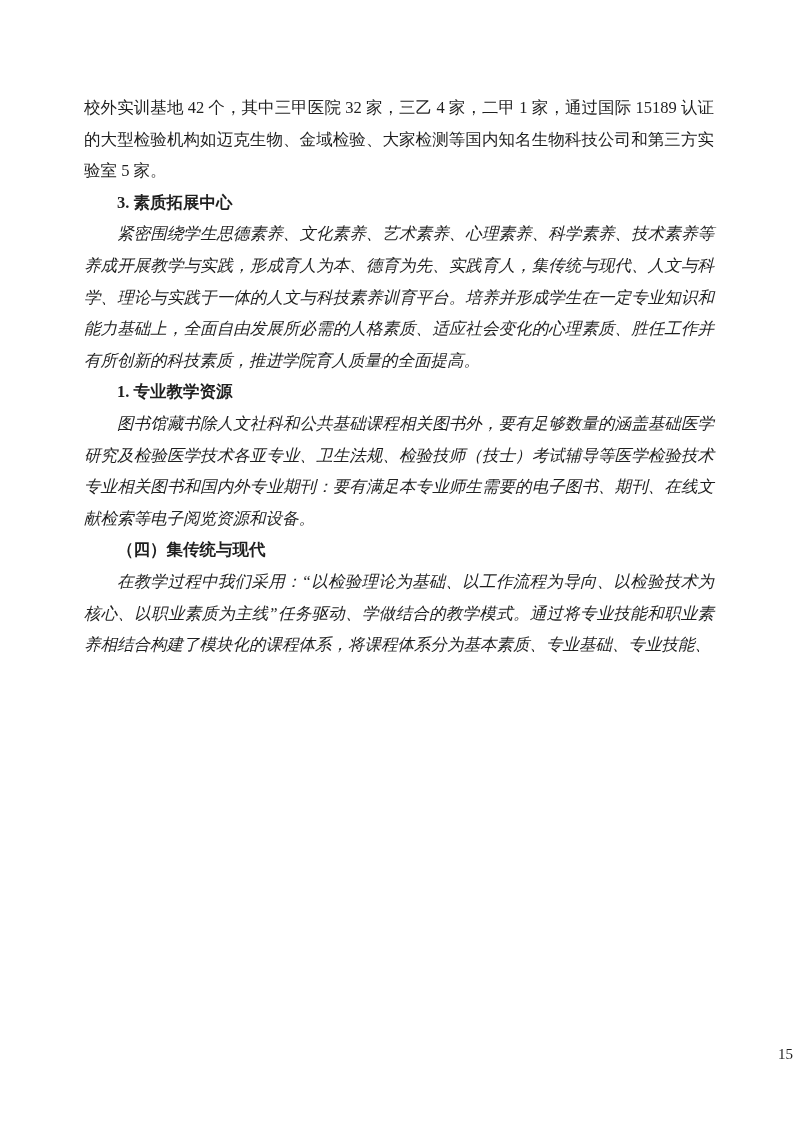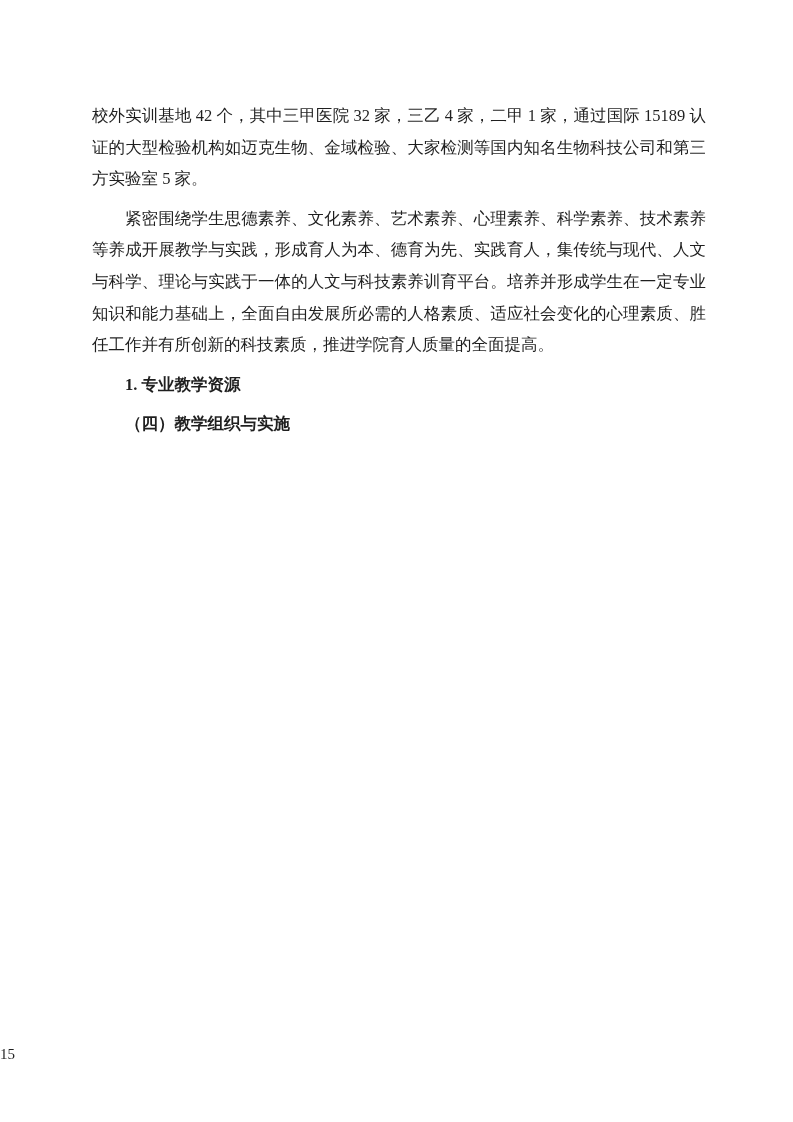--- a/index.html
+++ b/index.html
@@ -20,48 +20,52 @@
     position: absolute;
     left: 84px;
     top: 92px;
     width: 630px;
     font-size: 16.5px;
     line-height: 31.6px;
     text-align: justify;
     text-justify: inter-ideograph;
   }
   .content p {
-    margin: 8px;
+    margin: 0;
     padding: 0;
   }
   .paragraph {
     text-indent: 2em;
+    font-style: italic;
   }
   .paragraph-continuation {
     text-indent: 0;
   }
   .heading {
     text-indent: 2em;
     font-weight: bold;
   }
   .page-number {
     position: absolute;
     top: 1044px;
     left: 0;
     width: 100%;
-    text-align: left;
+    text-align: right;
     font-size: 15px;
     line-height: 20px;
     color: #1f1f1f;
   }
 </style>
 </head>
 <body>
 
 <div class="page">
   <div class="content" id="doc-body">
       <p class="paragraph-continuation">校外实训基地 42 个，其中三甲医院 32 家，三乙 4 家，二甲 1 家，通过国际 15189 认证的大型检验机构如迈克生物、金域检验、大家检测等国内知名生物科技公司和第三方实验室 5 家。</p>
+      <p class="heading">3. 素质拓展中心</p>
       <p class="paragraph">紧密围绕学生思德素养、文化素养、艺术素养、心理素养、科学素养、技术素养等养成开展教学与实践，形成育人为本、德育为先、实践育人，集传统与现代、人文与科学、理论与实践于一体的人文与科技素养训育平台。培养并形成学生在一定专业知识和能力基础上，全面自由发展所必需的人格素质、适应社会变化的心理素质、胜任工作并有所创新的科技素质，推进学院育人质量的全面提高。</p>
       <p class="heading">1. 专业教学资源</p>
-      <p class="heading">（四）教学组织与实施</p>
+      <p class="paragraph">图书馆藏书除人文社科和公共基础课程相关图书外，要有足够数量的涵盖基础医学研究及检验医学技术各亚专业、卫生法规、检验技师（技士）考试辅导等医学检验技术专业相关图书和国内外专业期刊：要有满足本专业师生需要的电子图书、期刊、在线文献检索等电子阅览资源和设备。</p>
+      <p class="heading">（四）集传统与现代</p>
+      <p class="paragraph">在教学过程中我们采用：“以检验理论为基础、以工作流程为导向、以检验技术为核心、以职业素质为主线”任务驱动、学做结合的教学模式。通过将专业技能和职业素养相结合构建了模块化的课程体系，将课程体系分为基本素质、专业基础、专业技能、</p>
     </div>
   <div class="page-number">15</div>
 </div>
 
 </body></html>

